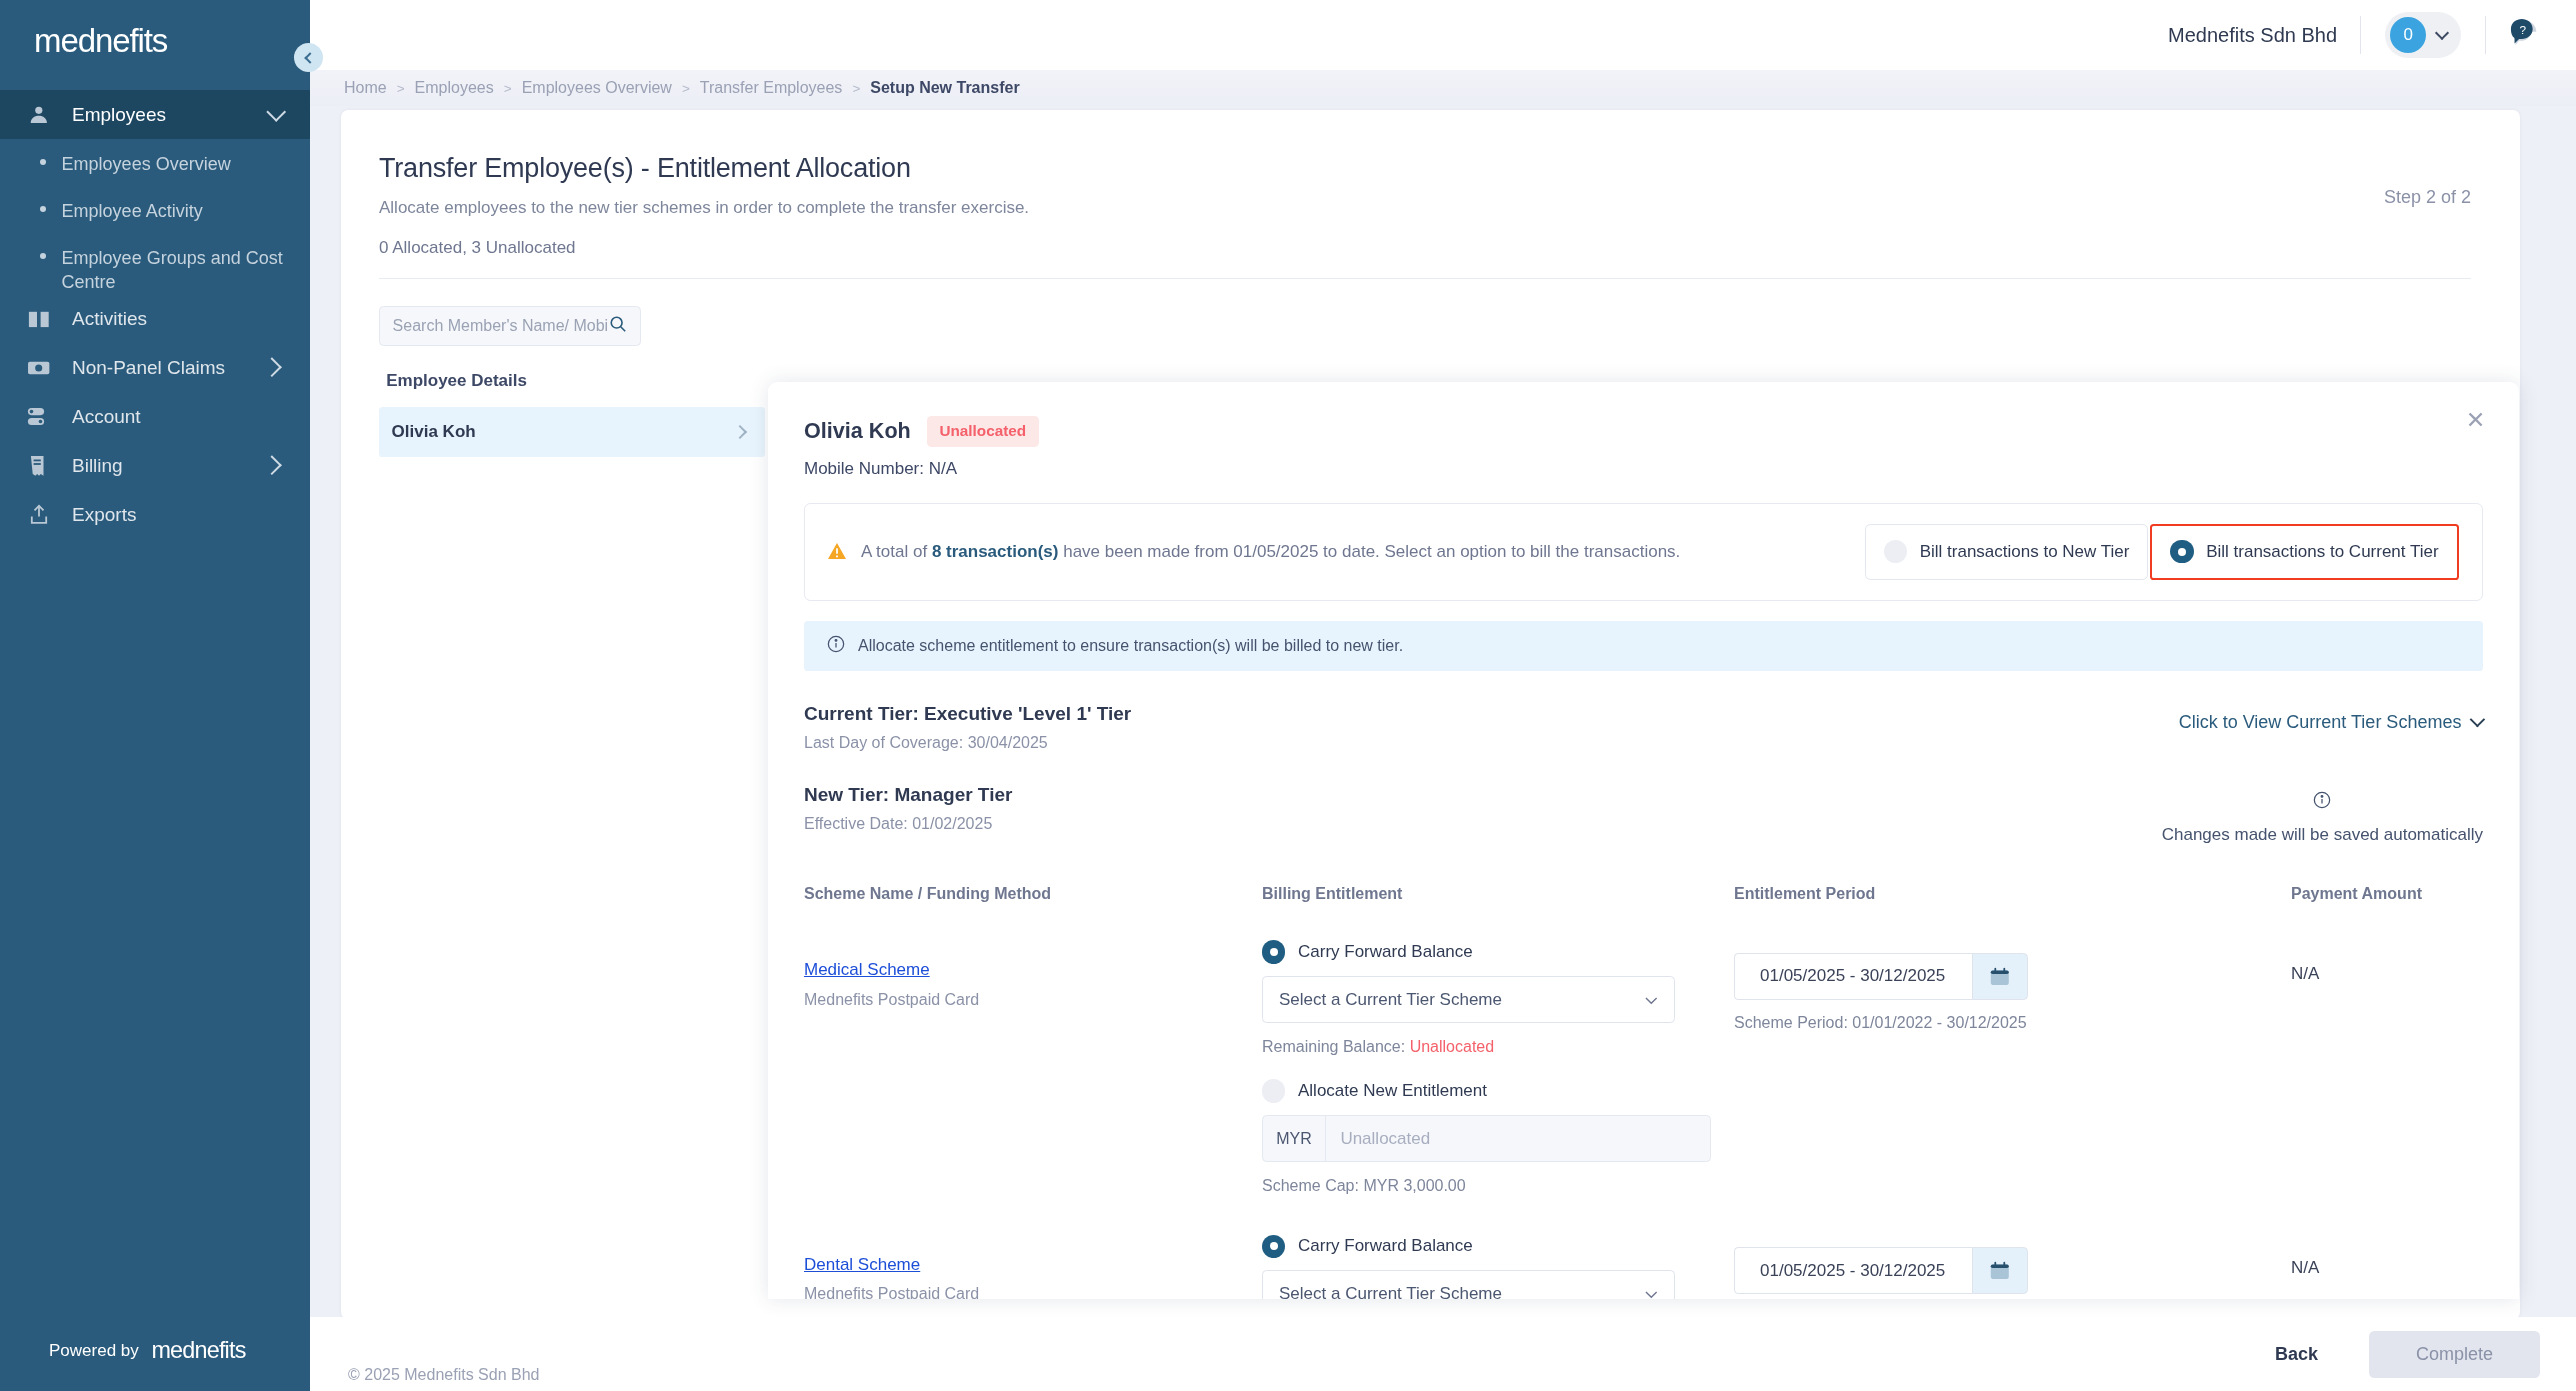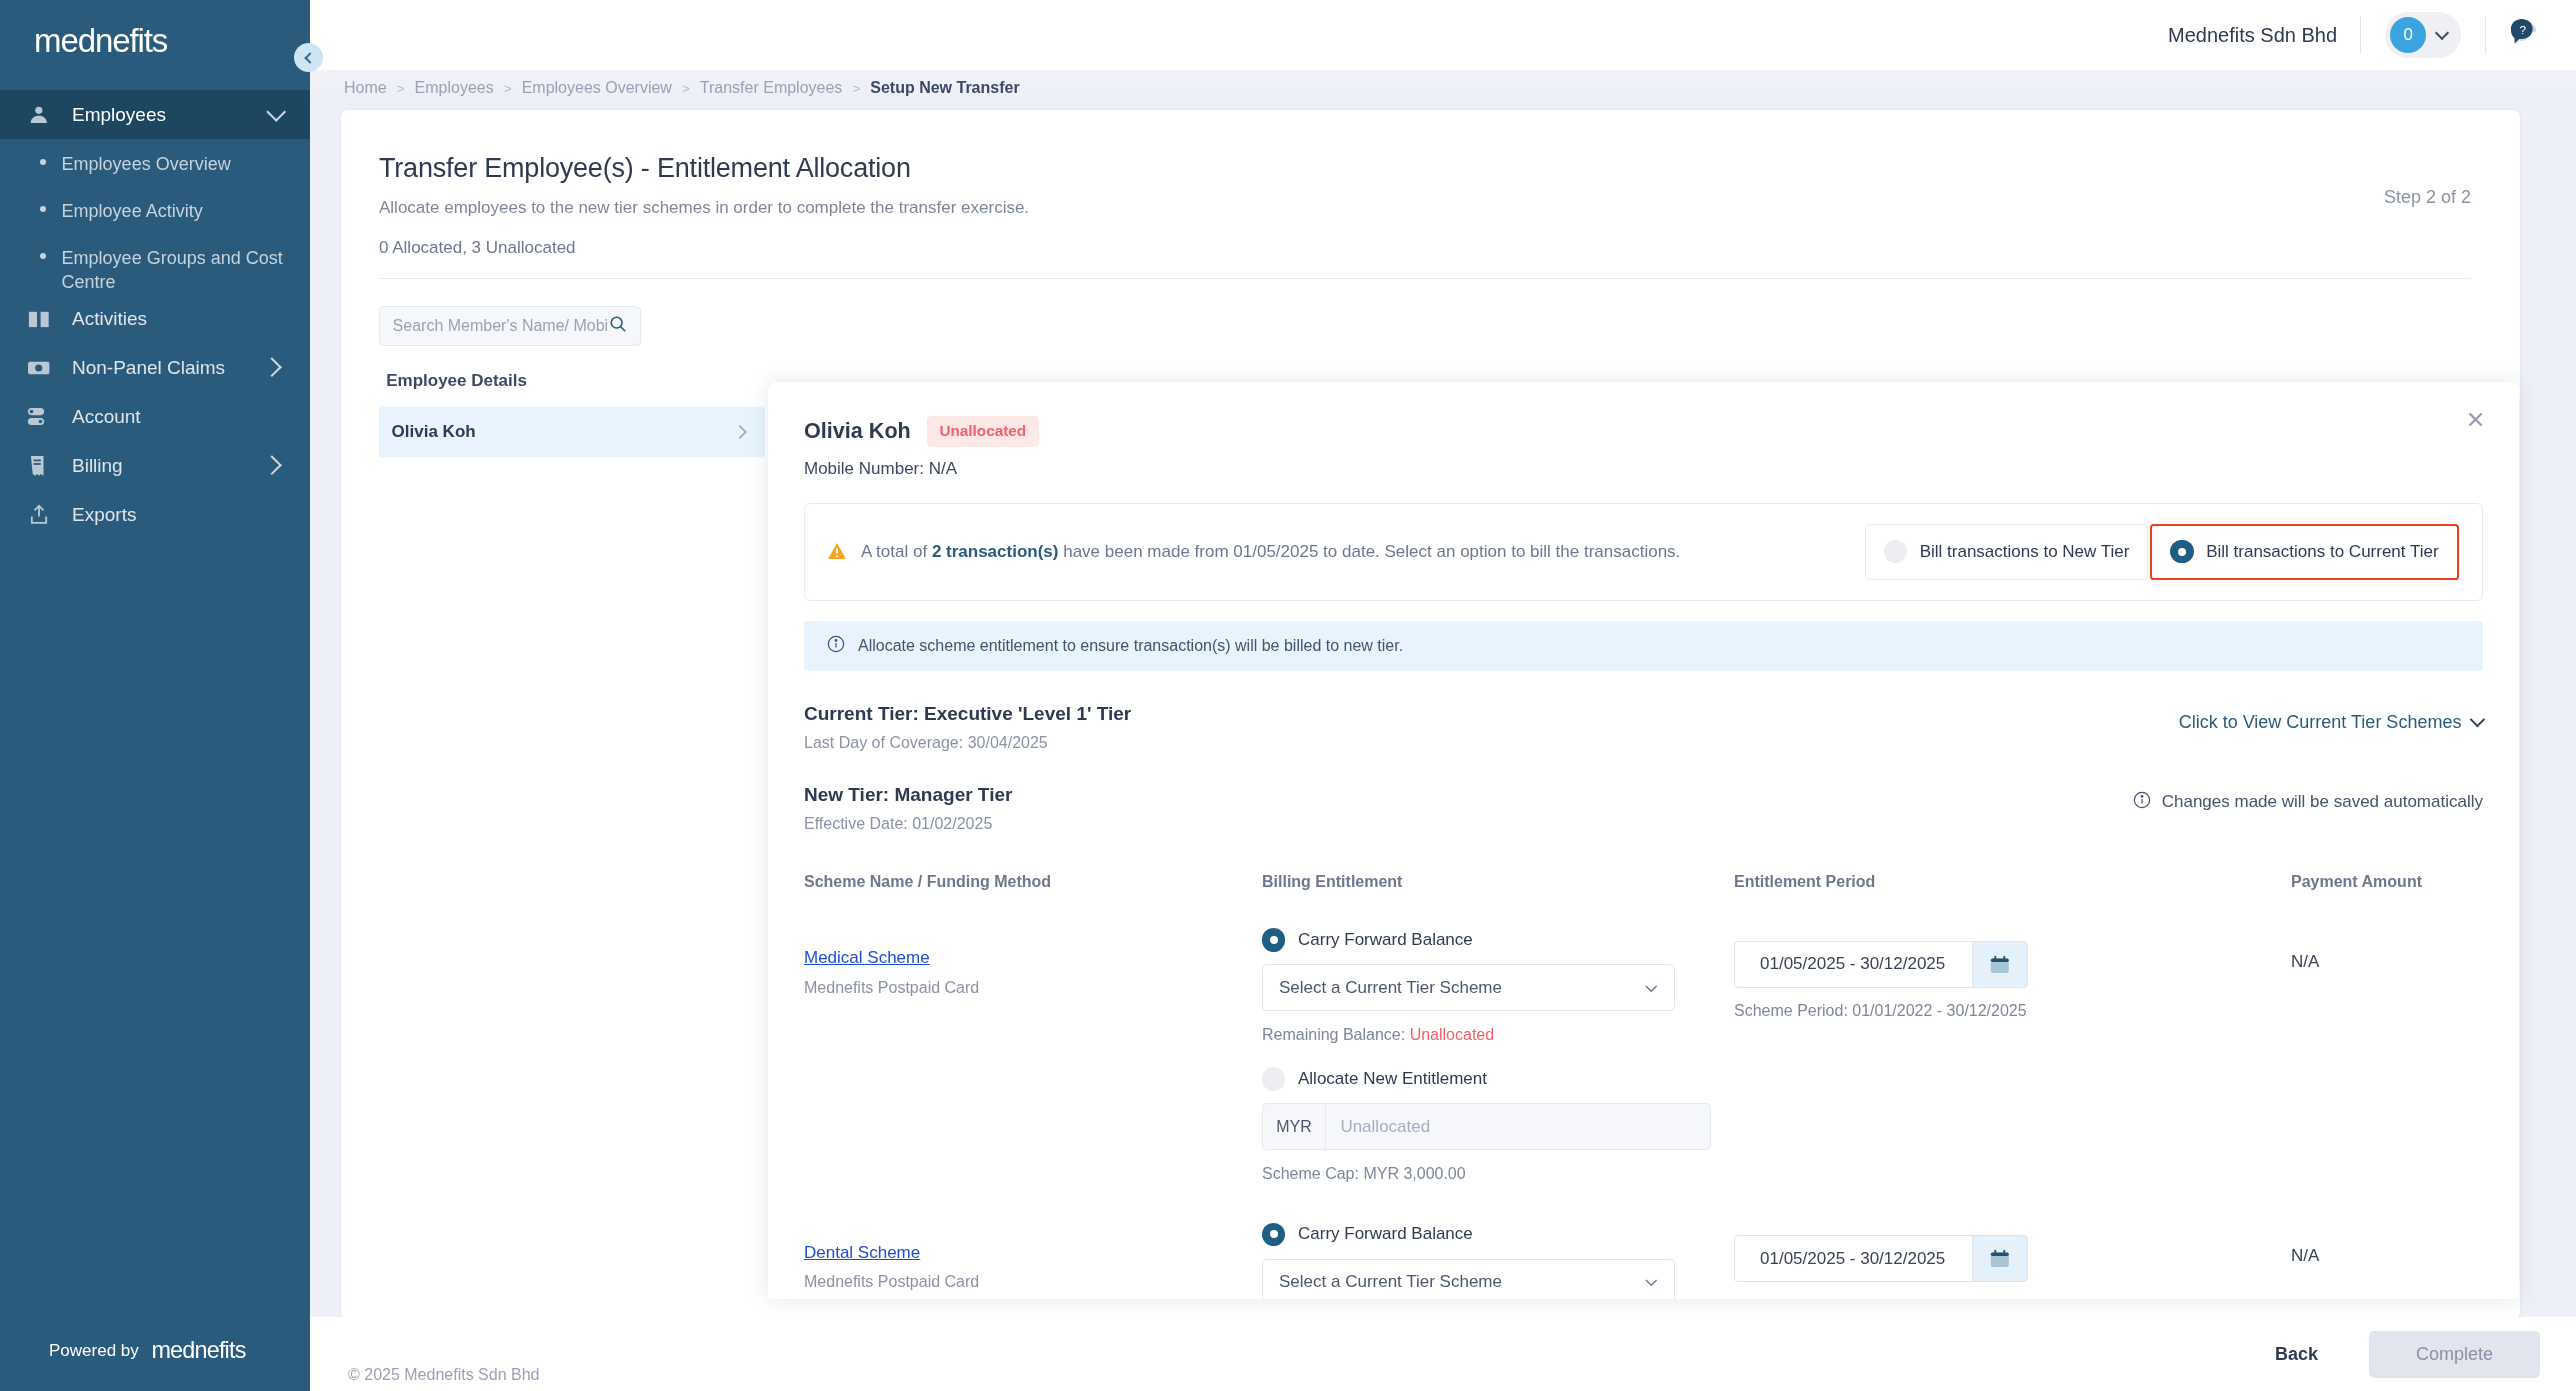--- a/index.html
+++ b/index.html
@@ -181,21 +181,21 @@
   .info-text { font-size: 16px; color: #45536e; }
 
   .tier-block { margin-top: 32px; display: flex; justify-content: space-between; align-items: flex-start; }
   .tier-title { font-size: 19px; color: #2f3a52; font-weight: 600; }
   .tier-sub { font-size: 16px; color: #8b92a8; margin-top: 9px; }
   .link-view {
     font-size: 18px; color: #2a5b7c; font-weight: 500; display: flex; align-items: center;
     gap: 10.8px; cursor: pointer; padding-top: 9px;
   }
   .link-view .dchev { width: 10.8px; height: 10.8px; border-right: 2.7px solid #2a3f55; border-bottom: 2.7px solid #2a3f55; transform: rotate(45deg); margin-bottom: 5.4px; }
-  .autosave { display: flex; align-items: center; gap: 10.8px; font-size: 17px; color: #45536e; padding-top: 7.2px; }
+  .autosave { display: flex; align-items: center; gap: 10.8px; font-size: 17px; color: #45536e; padding-top: 7.2px; flex-direction: column; }
 
   .tbl-head {
     display: flex; margin-top: 40px; font-size: 16px; color: #6f7790; font-weight: 600;
     padding-bottom: 10.8px;
   }
   .c1 { width: 458px; flex: 0 0 458px; }
   .c2 { width: 472px; flex: 0 0 472px; }
   .c3 { width: 557px; flex: 0 0 557px; }
   .c4 { flex: 1; }
 
@@ -435,21 +435,21 @@
 
   <div class="warn-box">
     <div class="warn-left">
       <span class="warn-tri">
         <svg width="20" height="18" viewBox="0 0 22 20">
             <path d="M11 1L21 19H1z" fill="#f5a623"></path>
             <rect x="10" y="7" width="2" height="6" fill="#ffffff"></rect>
             <rect x="10" y="15" width="2" height="2" fill="#ffffff"></rect>
           </svg>
       </span>
-      <span class="warn-text"><span>A total of </span><b>2 transaction(s)</b><span> have been made from 01/05/2025 to date. Select an option to bill the transactions.</span></span>
+      <span class="warn-text"><span>A total of </span><b>8 transaction(s)</b><span> have been made from 01/05/2025 to date. Select an option to bill the transactions.</span></span>
     </div>
     <div class="radio-group">
       <div class="radio-card">
         <span class="rdo"></span>
         <span class="radio-label">Bill transactions to New Tier</span>
       </div>
       <div class="radio-card highlight">
         <span class="rdo on"></span>
         <span class="radio-label">Bill transactions to Current Tier</span>
       </div>

